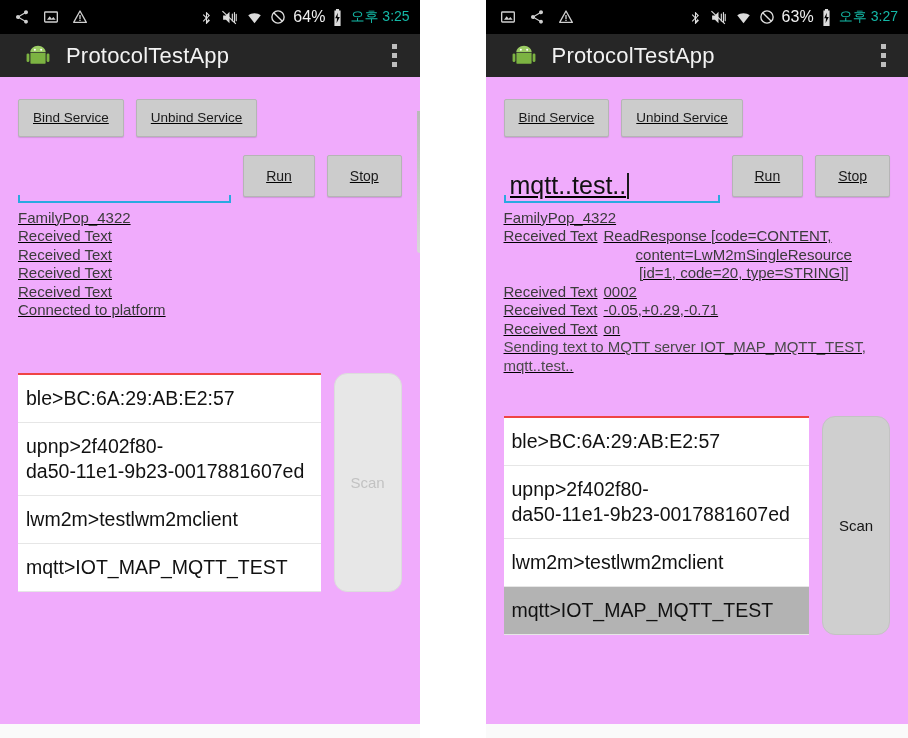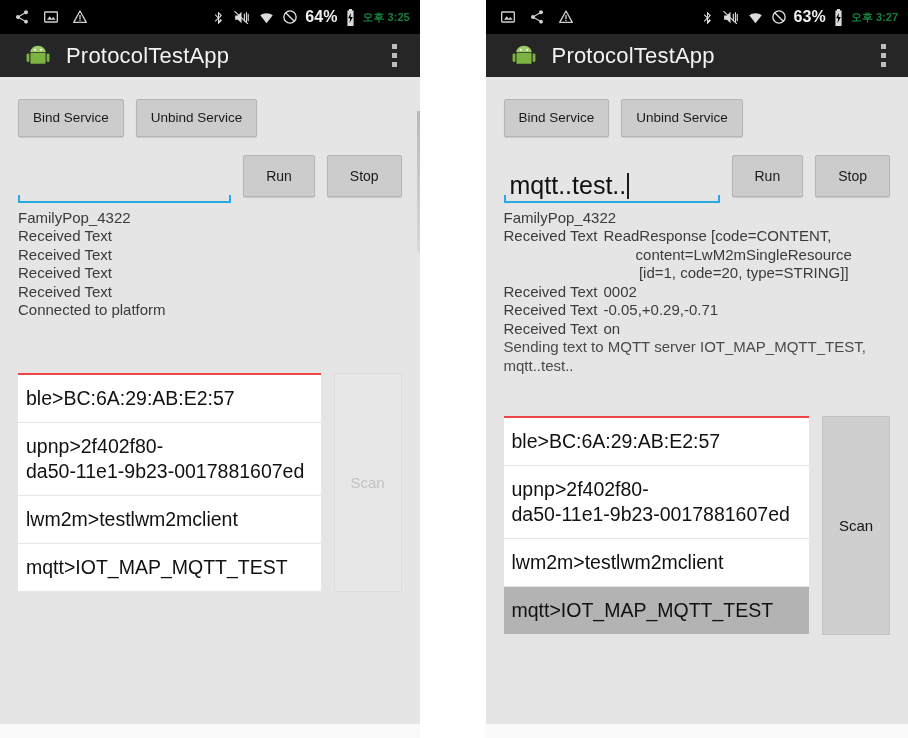--- a/index.html
+++ b/index.html
@@ -25,30 +25,29 @@
   .phone.right { width: 444px; margin-left: 44px; }
 
   
   .statusbar {
     height: 34px;
     background: #000000;
     display: flex;
     align-items: center;
     padding: 0 10px 0 14px;
     color: #e8e8e8;
-    font-weight: bold;
   }
   .sb-left  { display: flex; align-items: center; gap: 13px; }
   .sb-right { margin-left: auto; display: flex; align-items: center; gap: 7px; }
   .sb-icon  { display: block; }
   .sb-text  {
     font-size: 16px; color: #f0f0f0; letter-spacing: .1px;
     font-family: "Liberation Sans", sans-serif;
   }
-  .sb-clock { font-size: 11px; color: #15803d; }
+  .sb-clock { font-size: 14px; color: #14b8a6; }
 
   
   .actionbar {
     height: 43px;
     background: #262626;
     display: flex;
     align-items: center;
     padding: 0 12px 0 24px;
   }
   .droid { width: 28px; height: 28px; flex: 0 0 auto; }
@@ -65,22 +64,23 @@
     width: 26px; height: 34px;
     display: flex; flex-direction: column;
     align-items: center; justify-content: center; gap: 4px;
   }
   .overflow i { display: block; width: 5px; height: 5px; background: #bdbdbd; }
 
   
   .content {
     position: relative;
     height: 647px;
-    background: #e5e5e5;
+    background: #f0abfc;
     padding: 0 18px;
+    text-decoration: underline;
   }
 
   .btn-row {
     display: flex;
     gap: 12px;
     padding-top: 22px;
   }
   .btn {
     background: #cccccc;
     border: 1px solid #b5b5b5;
@@ -167,21 +167,21 @@
     padding: 11px 6px 11px 8px;
     font-size: 19.5px;
     color: #111111;
     line-height: 25px;
     background: #ffffff;
     white-space: pre-line;
   }
   .dev-item.selected { background: #b3b3b3; }
   .scan-btn {
     flex: 0 0 68px;
-    border-radius: 0;
+    border-radius: 13px;
     display: flex;
     align-items: center;
     justify-content: center;
     font-size: 15px;
   }
   .scan-btn.disabled {
     background: #e7e7e7;
     border: 1px solid #dcdcdc;
     color: #c2c2c2;
   }

